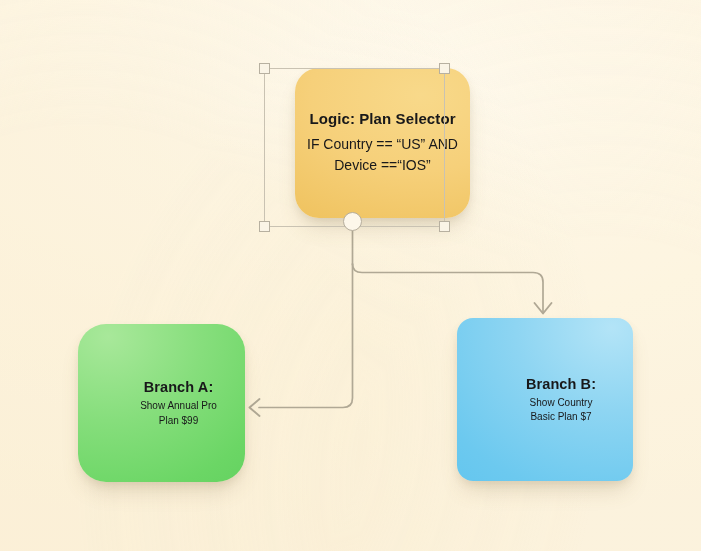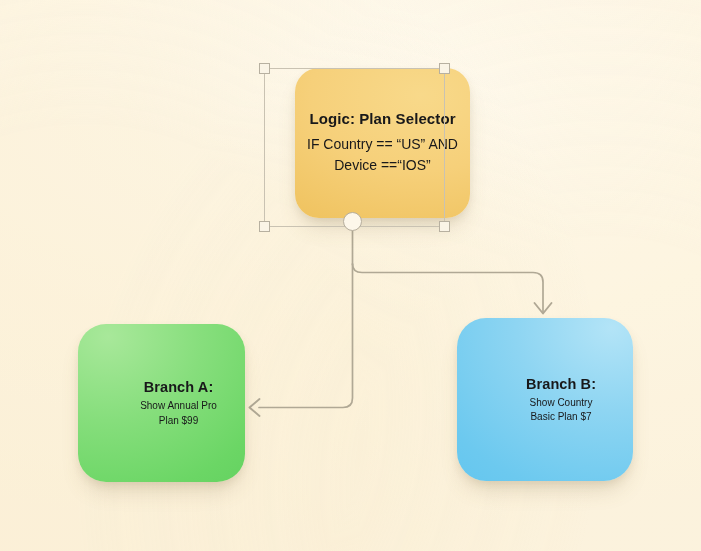--- a/index.html
+++ b/index.html
@@ -100,21 +100,21 @@
     margin-left: 12px;
   }
   #node-branch-a .textwrap { transform: translateX(17px); }
 
   
   #node-branch-b {
     left: 457px;
     top: 318px;
     width: 176px;
     height: 163px;
-    border-radius: 29px;
+    border-radius: 16px;
     background:
       radial-gradient(ellipse 160% 150% at 88% 6%, #b3e4f7 0%, #8ed5f2 34%, #6cc9ef 70%, #5bc3ee 100%);
   }
   #node-branch-b .textwrap { transform: translateX(16px); }
 
   
   #selection-frame {
     position: absolute;
     left: 264px;
     top: 68px;

